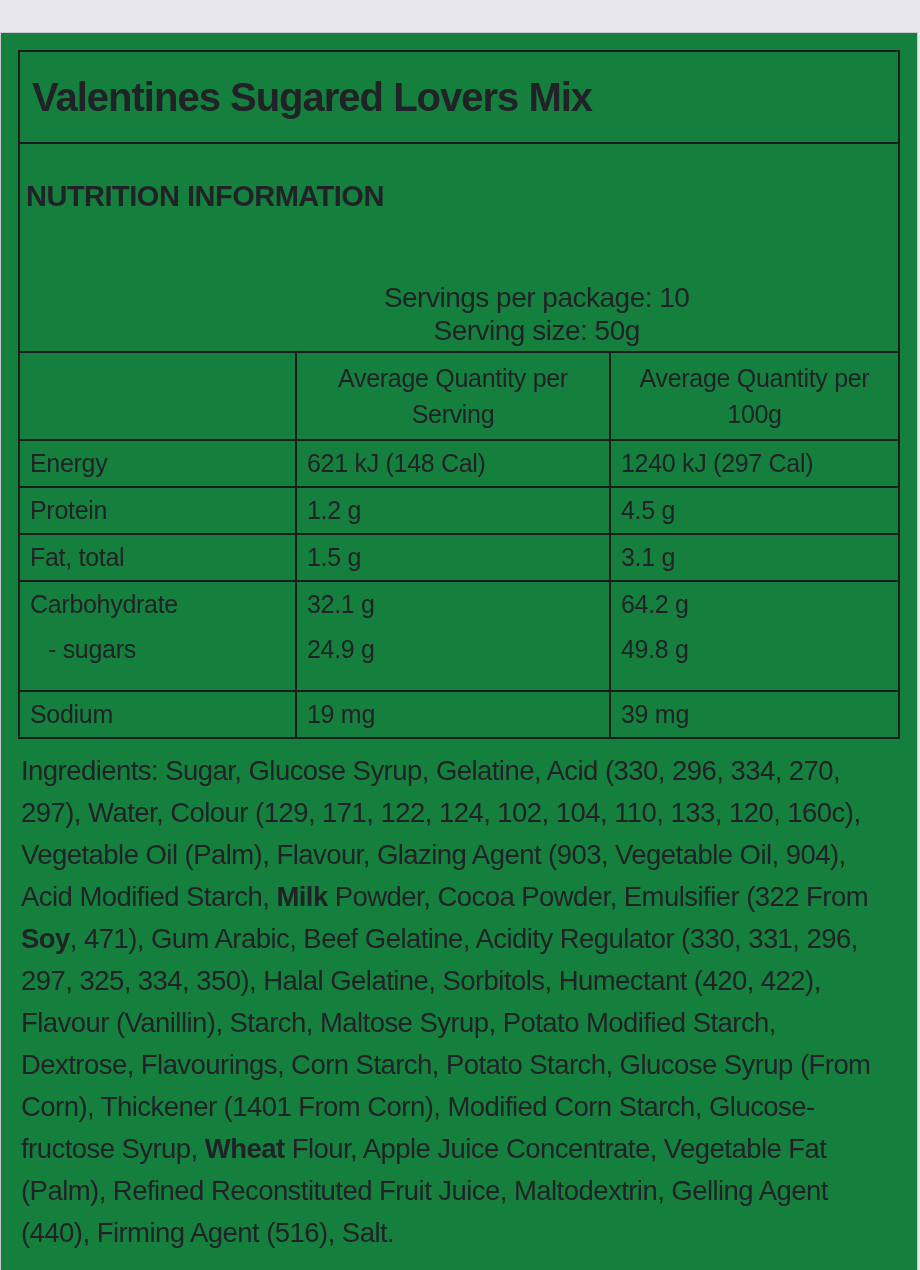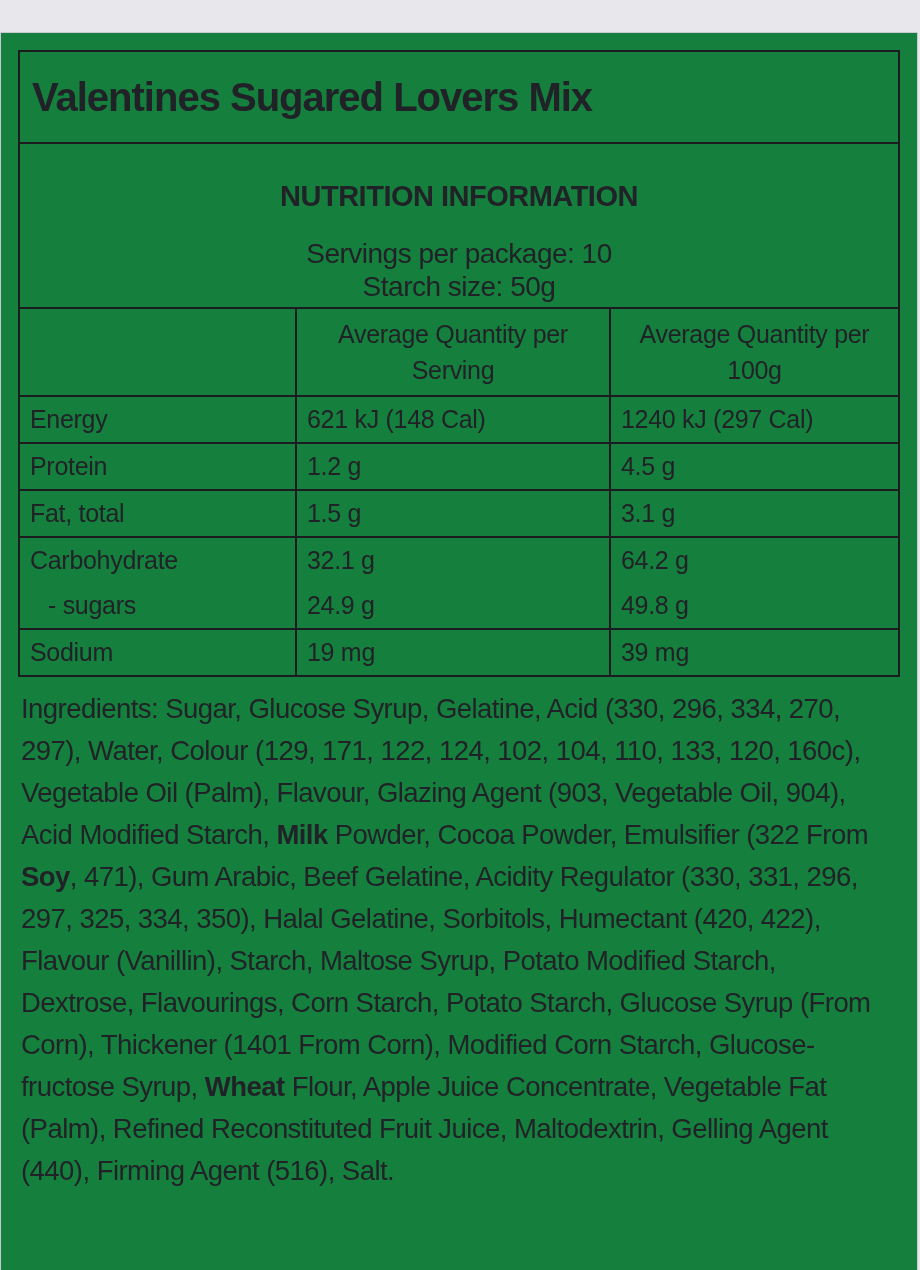--- a/index.html
+++ b/index.html
@@ -27,25 +27,25 @@
     border-bottom: 2px solid #1b1c1f;
     display: flex; align-items: center;
     padding-left: 12px;
   }
   .product-title {
     margin: 0;
     font-size: 40px; font-weight: 700;
     letter-spacing: -1px;
   }
   .info-box {
-    height: 165px;
+    height: 209px;
     border-bottom: 2px solid #1b1c1f;
     box-sizing: border-box;
-    display: flex; flex-direction: column;
-    padding: 0 18px;
+    display: flex; flex-direction: row;
+    padding: 0 6px;
   }
   .section-title {
     margin: 36px 0 0 0;
     text-align: center;
     font-size: 29px; font-weight: 700;
     letter-spacing: -0.5px;
   }
   .servings-block { margin-top: auto; padding-bottom: 4px; text-align: center; }
   .serving-line {
     font-size: 28px; line-height: 33px;
@@ -68,21 +68,21 @@
   }
   table.nutrition th + th, table.nutrition td + td {
     border-left: 2px solid #1b1c1f;
   }
   table.nutrition tbody td {
     border-top: 2px solid #1b1c1f;
     height: 43px;
     padding-left: 10px;
     vertical-align: middle;
   }
-  tr.carb-row td { vertical-align: top; padding-top: 0; padding-bottom: 0; height: 88px; }
+  tr.carb-row td { vertical-align: top; padding-top: 0; padding-bottom: 18px; height: 88px; }
   .cell-line { line-height: 45px; height: 45px; }
   .cell-line.sub { padding-left: 18px; }
   .ingredients {
     margin: 11px 26px 0 20px;
     font-size: 27.5px;
     line-height: 42px;
     letter-spacing: -0.55px;
   }
   .ingredients b { font-weight: 700; }
   .contains {
@@ -101,21 +101,21 @@
   <div class="label-box">
 
     <div class="title-box">
       <h1 class="product-title">Valentines Sugared Lovers Mix</h1>
     </div>
 
     <div class="info-box">
       <h2 class="section-title">NUTRITION INFORMATION</h2>
       <div class="servings-block">
         <div class="serving-line">Servings per package: 10</div>
-        <div class="serving-line">Starch size: 50g</div>
+        <div class="serving-line">Serving size: 50g</div>
       </div>
     </div>
 
     <table class="nutrition">
       <colgroup>
         <col style="width:276px">
         <col style="width:314px">
         <col>
       </colgroup>
       <thead>

